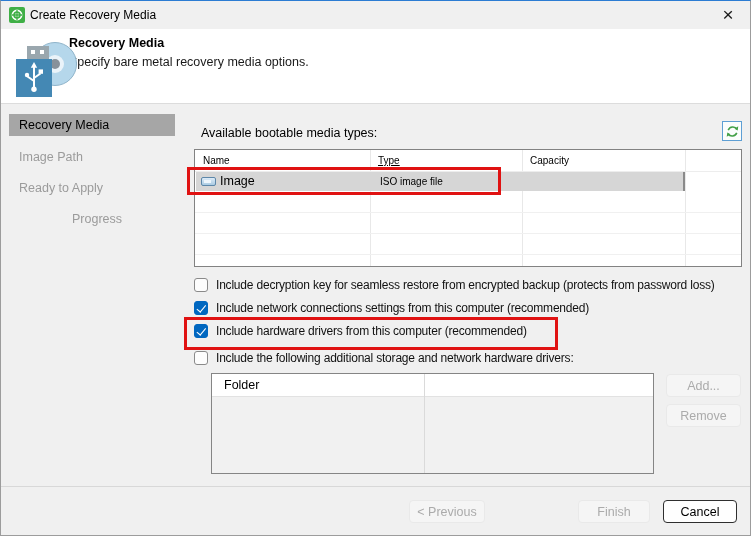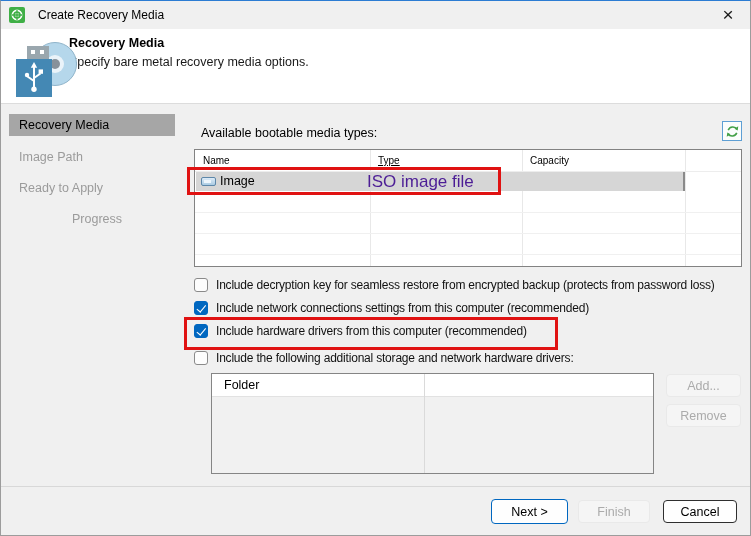--- a/index.html
+++ b/index.html
@@ -1,21 +1,21 @@
 <!DOCTYPE html>
 <html style="--accent: #0067c0; --annotation-red: #e01212; --veeam-green: #3faf46; --usb-blue: #4488b4; --disc-blue: #b5d7eb; --selected-row: #d6d6d6; --sidebar-selected: #a6a6a6;"><head>
 <meta charset="utf-8">
 <style>
   html,body{margin:0;padding:0;background:#cfcfcf;}
   *{box-sizing:border-box;font-family:"Liberation Sans","DejaVu Sans",sans-serif;}
   .window{position:relative;width:751px;height:536px;background:#fff;
     border:1px solid #9c9c9c;border-top:1px solid #2b7cd3;overflow:hidden;}
   
   .titlebar{position:absolute;left:0;top:0;right:0;height:28px;background:#f0f0f0;
-    display:flex;align-items:center;padding-left:8px;gap:13px;}
+    display:flex;align-items:center;padding-left:8px;gap:5px;}
   .titlebar .title{font-size:12px;color:#000;}
   .close-btn{position:absolute;right:0;top:0;width:44px;height:28px;display:flex;
     align-items:center;justify-content:center;font-size:19px;font-weight:300;color:#1a1a1a;cursor:default;}
   
   .header{position:absolute;left:0;top:28px;right:0;height:75px;background:#fff;border-bottom:1px solid #dcdcdc;}
   .step-title{position:absolute;left:68px;top:7px;font-size:12.5px;font-weight:bold;color:#000;}
   .step-subtitle{position:absolute;left:68px;top:26px;font-size:12.5px;color:#1a1a1a;}
   .wicon{position:absolute;left:8px;top:6px;width:70px;height:62px;}
   .disc{position:absolute;left:24px;top:7px;width:44px;height:44px;border-radius:50%;
     background:var(--disc-blue);border:1px solid #8fb4ca;z-index:1;}
@@ -42,21 +42,21 @@
   .mtable .vline{position:absolute;top:0;bottom:0;width:1px;background:#e8e8e8;}
   .v1{left:175px;} .v2{left:327px;} .v3{left:490px;}
   .mtable .hline{position:absolute;left:0;right:0;height:1px;background:#f0f0f0;}
   .h1{top:62px;} .h2{top:83px;} .h3{top:104px;}
   .mhead{position:absolute;left:0;top:0;right:0;height:22px;display:flex;border-bottom:1px solid #ededed;}
   .mhead .hc{line-height:21px;font-size:10px;color:#000;padding-left:8px;}
   .hc.c-name{width:175px;} .hc.c-type{width:152px;text-decoration:underline;} .hc.c-cap{width:163px;}
   .trow{position:absolute;left:1px;top:22px;width:489px;height:19px;background:var(--selected-row);
     border-right:2px solid #8a8a8a;}
   .trow .cell-name{position:absolute;left:24px;top:0;line-height:19px;font-size:12.5px;color:#000;}
-  .trow .cell-type{position:absolute;left:171px;top:0;line-height:19px;font-size:17px;color:#4c1d95;}
+  .trow .cell-type{position:absolute;left:184px;top:0;line-height:19px;font-size:10px;color:#000000;}
   .trow .cell-cap{position:absolute;left:340px;top:0;line-height:19px;font-size:12.5px;color:#000;}
   .row-icon{position:absolute;left:5px;top:5px;width:15px;height:9px;border:1px solid #5d87a9;border-radius:2px;
     background:linear-gradient(#ddebf7,#aacbe3);}
   .row-icon::after{content:"";position:absolute;left:2px;top:2px;width:7px;height:3px;background:#eef6fc;}
   
   .annot{position:absolute;border:3px solid var(--annotation-red);z-index:8;}
   .a1{left:186px;top:166px;width:314px;height:28px;}
   .a2{left:183px;top:316px;width:374px;height:33px;}
   
   .cbrow{position:absolute;left:193px;height:15px;display:flex;align-items:center;}
@@ -187,17 +187,17 @@
   </div>
 
   <div class="ftable">
     <div class="fhead">Folder</div>
     <span class="fsep"></span>
   </div>
   <div class="btn disabled btn-add">Add...</div>
   <div class="btn disabled btn-remove">Remove</div>
 
   <div class="footer"></div>
-  <div class="btn btn-next">Next &gt;</div>
+  <div class="btn disabled btn-prev">&lt; Previous</div>
   <div class="btn disabled btn-finish">Finish</div>
   <div class="btn btn-cancel">Cancel</div>
 
 </div>
 
 </body></html>

